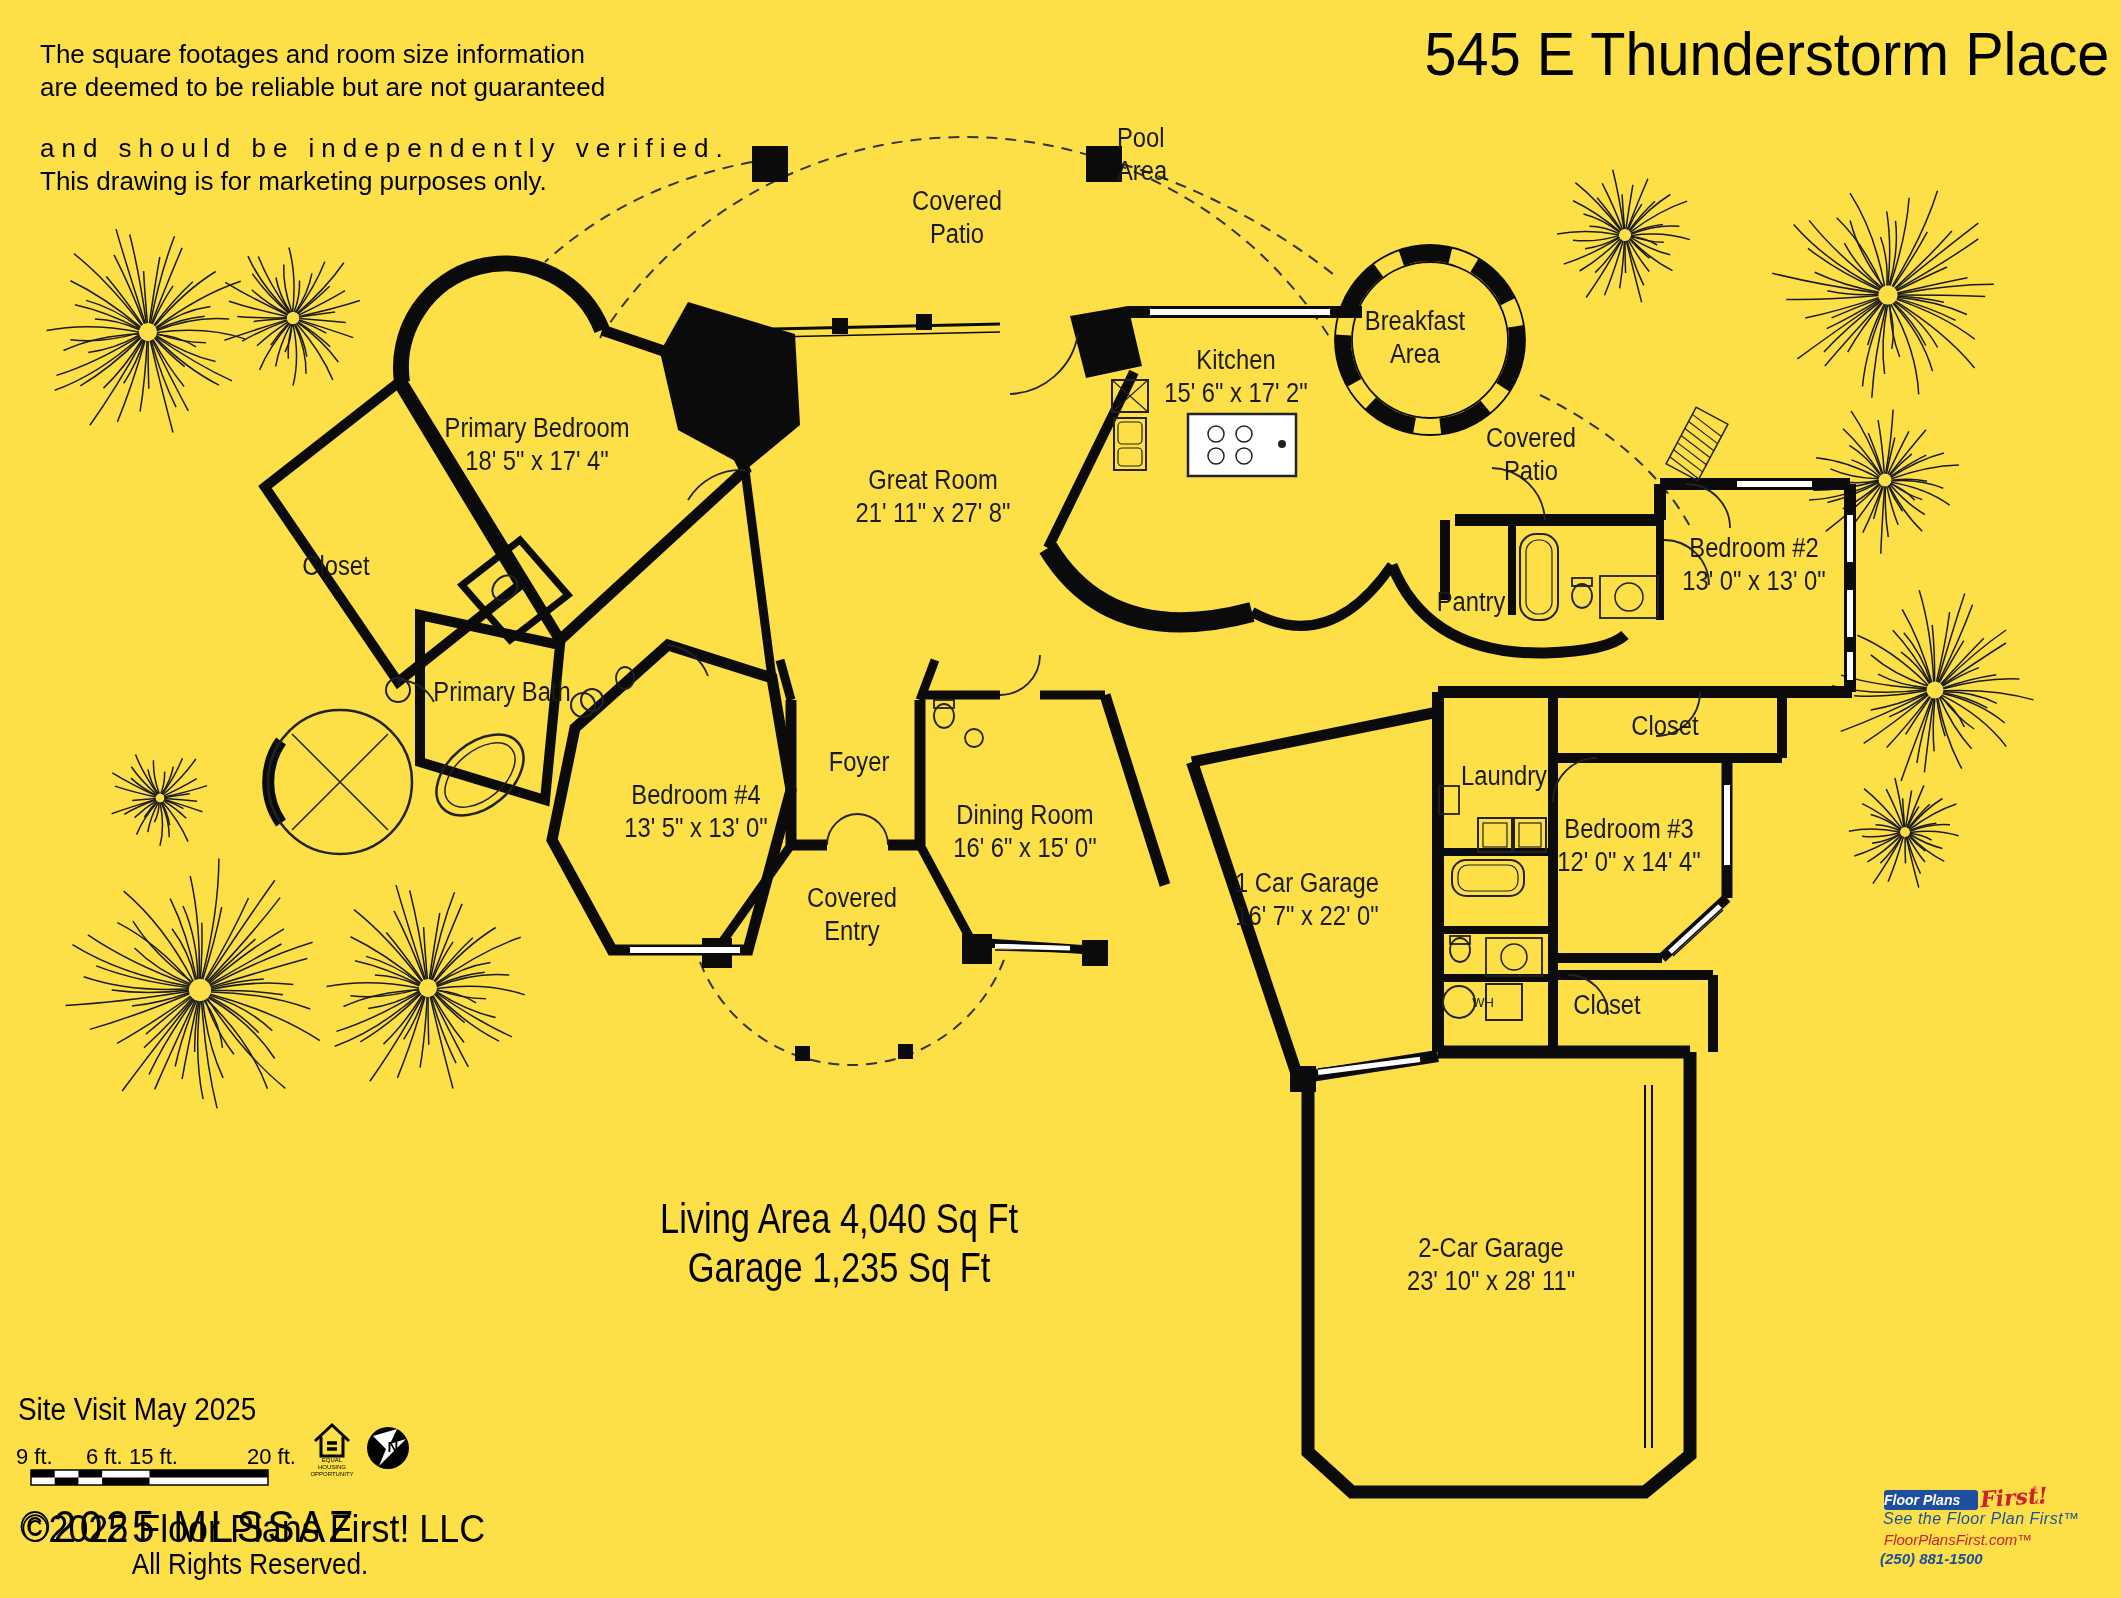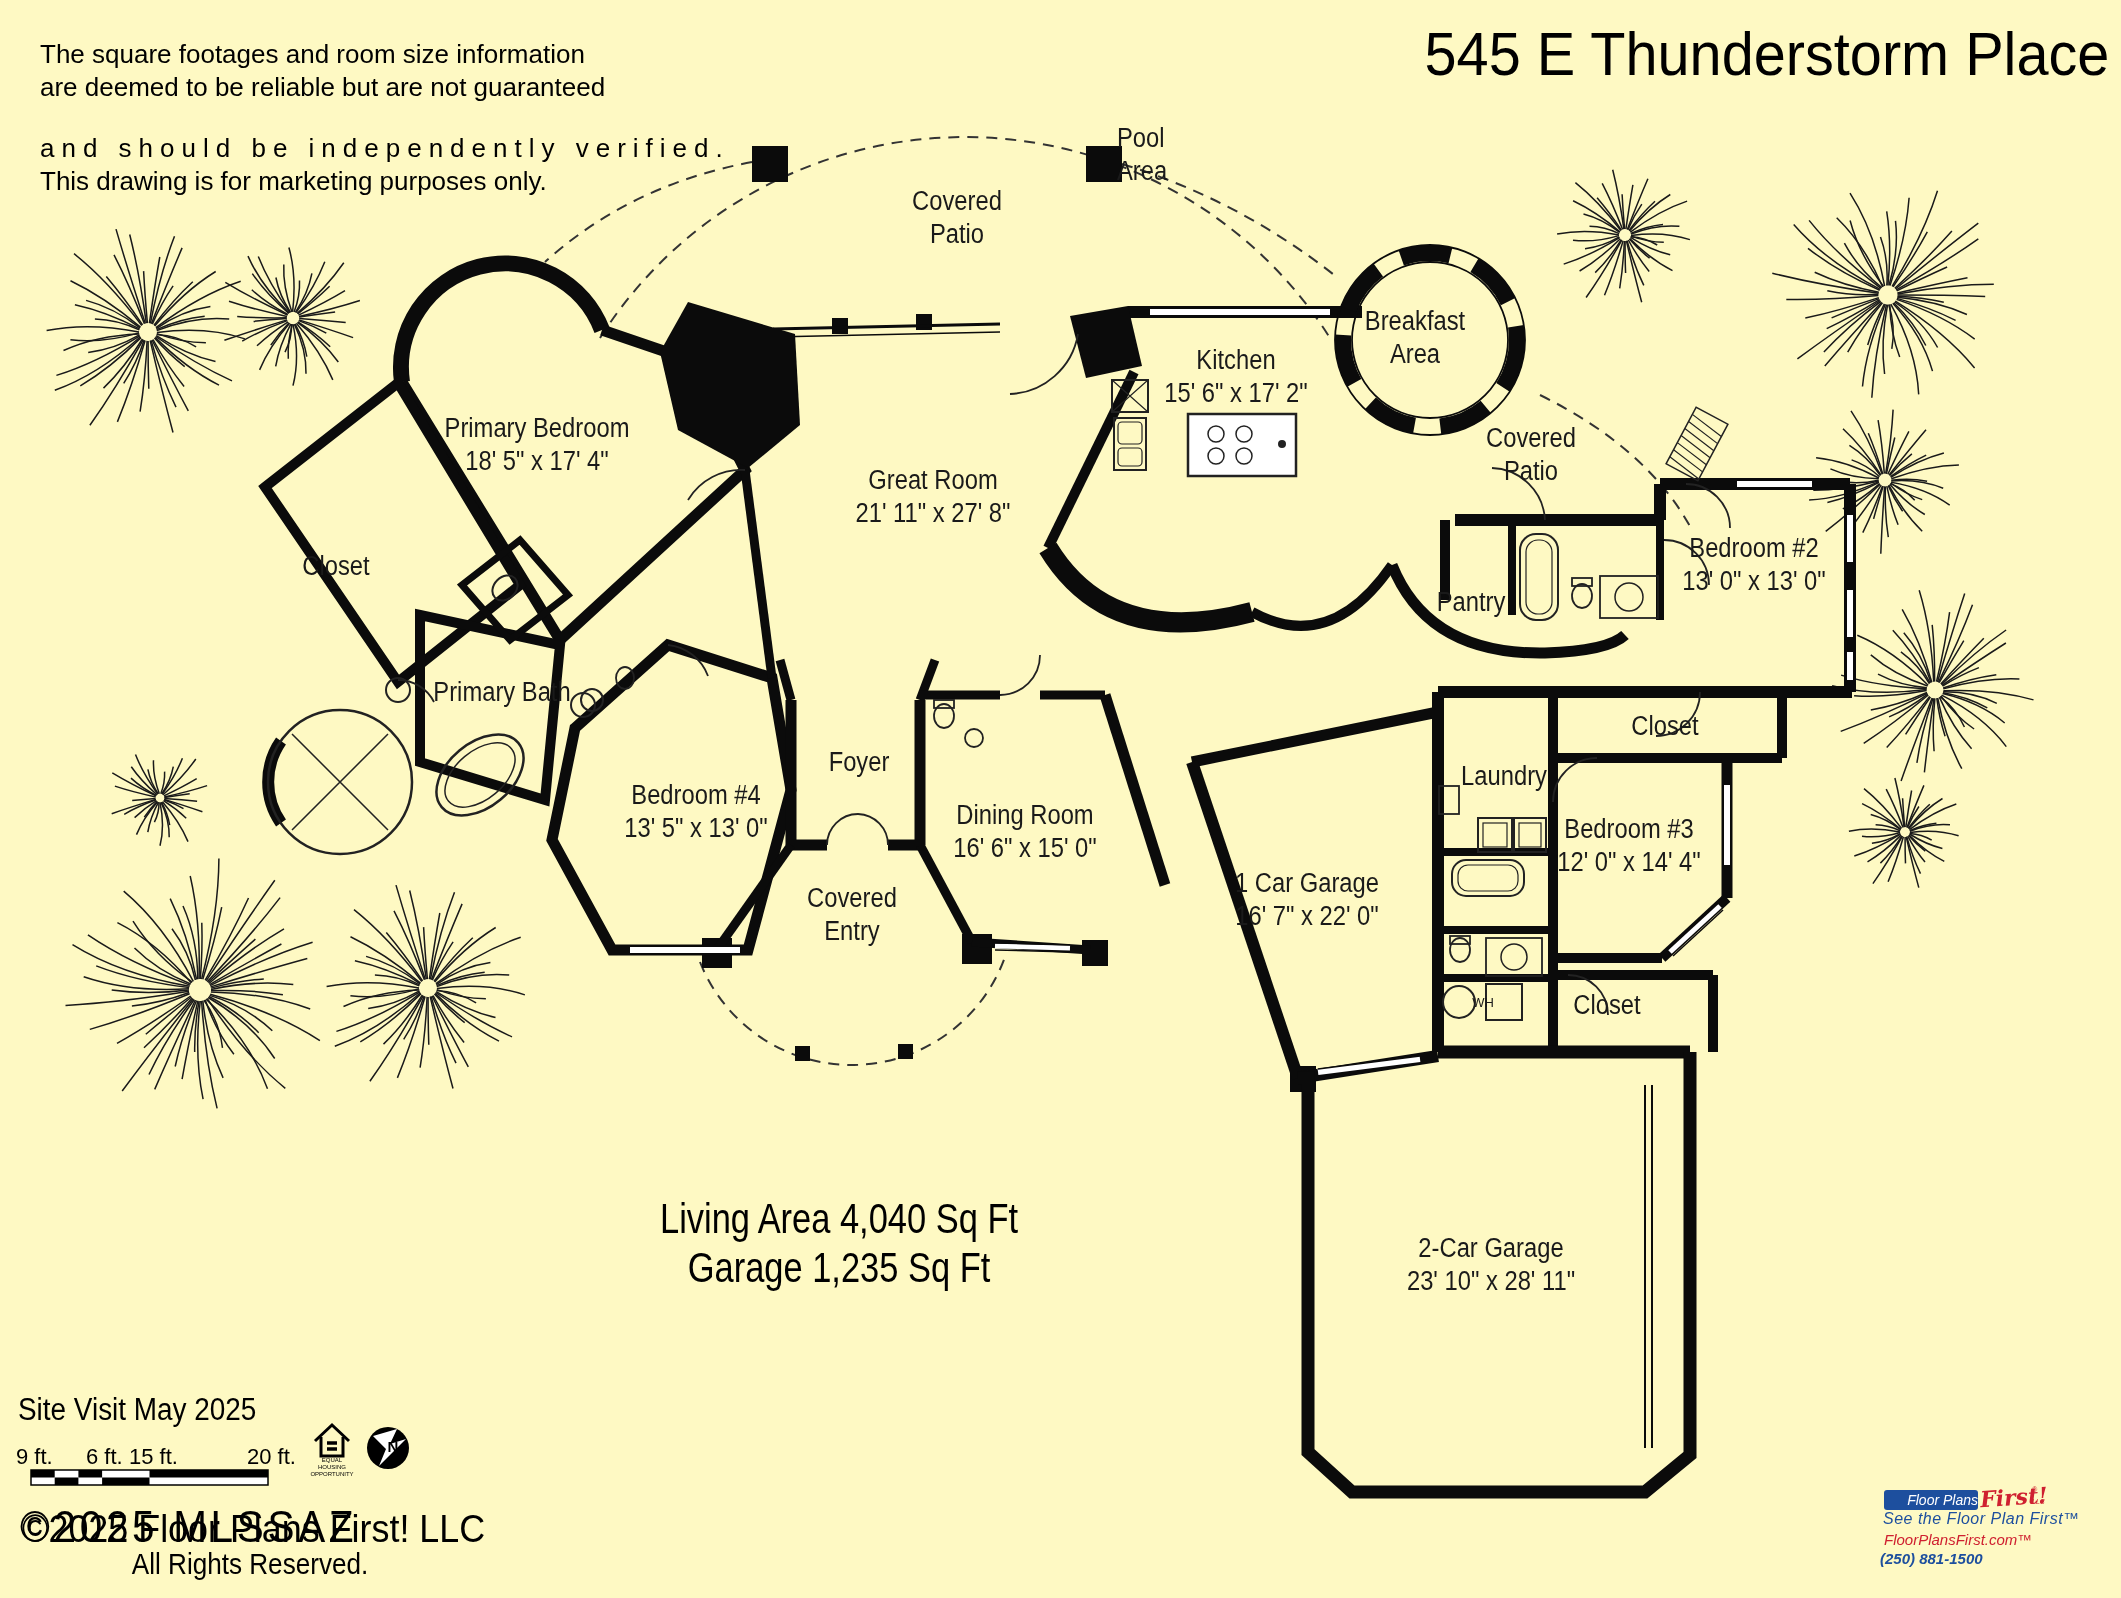--- a/index.html
+++ b/index.html
@@ -1,16 +1,16 @@
 <!DOCTYPE html>
 <html><head>
 <meta charset="utf-8">
 <style>
   html,body{margin:0;padding:0;background:#fff;}
-  .sheet{position:relative;width:2121px;height:1598px;background:#fef9c3;overflow:hidden;
+  .sheet{position:relative;width:2121px;height:1598px;background:#fde047;overflow:hidden;
          font-family:"Liberation Sans",sans-serif;color:#111;}
   svg{position:absolute;left:0;top:0;}
   .disclaimer{position:absolute;left:40px;top:38px;font-size:26px;line-height:33px;color:#000;white-space:nowrap;}
   .disclaimer .spread{letter-spacing:7px;margin-top:28px;}
   .page-title{position:absolute;right:12px;top:18px;font-size:62px;font-weight:400;color:#000;
               white-space:nowrap;transform:scaleX(.93);transform-origin:right top;}
   .lbl{position:absolute;transform:translate(-50%,-50%) scaleX(.88);text-align:center;
        font-size:27px;line-height:33px;color:#1a1a1a;white-space:nowrap;}
   .lbl.tl{transform:scaleX(.88);transform-origin:left top;text-align:left;}
   .lbl.wh{font-size:13px;line-height:13px;transform:translate(-50%,-50%);margin-left:24px;}
@@ -24,21 +24,21 @@
   .compass-n{position:absolute;left:393px;top:1446px;transform:translate(-50%,-50%);
              font-size:15px;font-weight:bold;color:#000;}
   .copy-a{position:absolute;left:20px;top:1502px;font-size:44px;letter-spacing:4px;color:#000;
           transform:scaleX(.92);transform-origin:left top;white-space:nowrap;}
   .copy-b{position:absolute;left:22px;top:1507px;font-size:39px;color:#000;
           transform:scaleX(.92);transform-origin:left top;white-space:nowrap;}
   .rights{position:absolute;left:250px;top:1548px;transform:translateX(-50%) scaleX(.9);
           font-size:29px;color:#000;white-space:nowrap;}
   .brand{position:absolute;left:1880px;top:1486px;width:245px;height:100px;font-style:italic;}
   .brand-box{position:absolute;left:4px;top:4px;width:94px;height:20px;background:#1d4f9e;
-             border-radius:3px;color:#fff;font-size:14px;font-weight:normal;text-align:right;line-height:20px;}
+             border-radius:3px;color:#fff;font-size:14px;font-weight:bold;text-align:left;line-height:20px;}
   .brand-first{position:absolute;left:100px;top:-2px;color:#cf2030;font-size:22px;font-weight:bold;
                transform:rotate(-4deg);font-family:"DejaVu Serif",serif;}
   .brand-reg{position:absolute;left:152px;top:0px;color:#cf2030;font-size:7px;}
   .brand-llc{position:absolute;left:152px;top:12px;color:#cf2030;font-size:7px;}
   .brand-tagline{position:absolute;left:3px;top:24px;color:#1d4f9e;font-size:16px;letter-spacing:.5px;}
   .brand-site{position:absolute;left:4px;top:45px;color:#cf2030;font-size:15px;font-weight:normal;}
   .brand-phone{position:absolute;left:0px;top:64px;color:#1d4f9e;font-size:15px;font-weight:bold;}
 </style>
 </head>
 <body>

